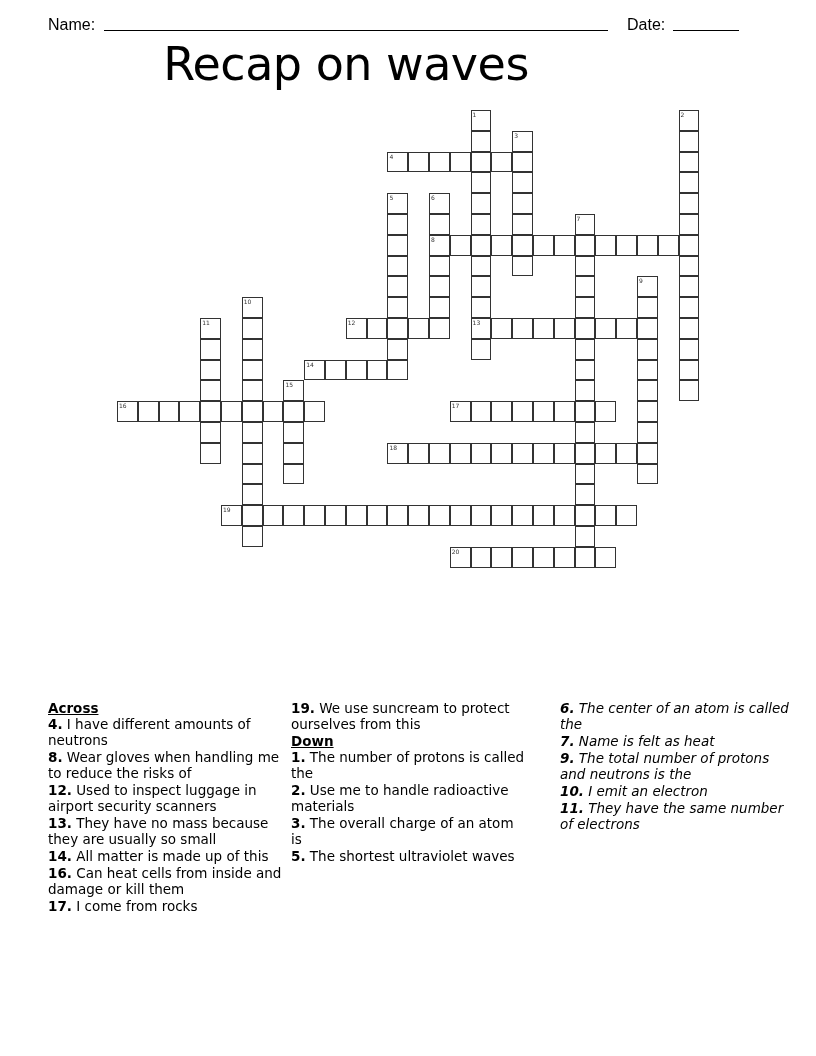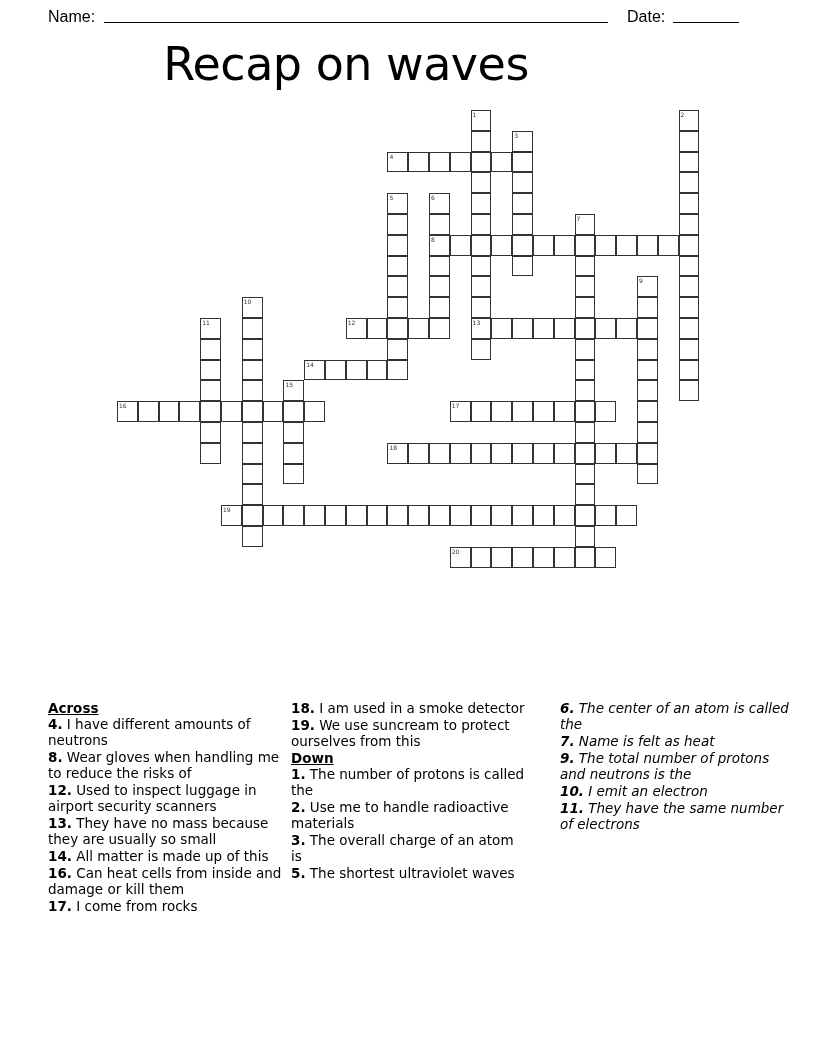--- a/index.html
+++ b/index.html
@@ -1,17 +1,17 @@
 <!DOCTYPE html>
 <html><head>
 <meta charset="utf-8">
 <style>
   html, body { margin: 0; padding: 0; background: #ffffff; }
   body { width: 816px; height: 1056px; position: relative; overflow: hidden; color: #000; }
-  .header { position: absolute; top: 8px; left: 48px; width: 700px; height: 20px;
+  .header { position: absolute; top: 16px; left: 48px; width: 700px; height: 20px;
             font-family: "Liberation Sans", sans-serif; font-size: 16px; line-height: 18px; }
   .header .name-label { position: absolute; left: 0; top: 0; }
   .header .name-line { position: absolute; left: 56px; top: 0; width: 504px; border-bottom: 1px solid #000; height: 14px; }
   .header .date-label { position: absolute; left: 579px; top: 0; }
   .header .date-line { position: absolute; left: 625px; top: 0; width: 66px; border-bottom: 1px solid #000; height: 14px; }
   .title { position: absolute; top: 34px; left: 0; width: 692px; text-align: center;
            font-family: "DejaVu Sans", sans-serif; font-size: 46px; line-height: 60px; letter-spacing: -0.5px; }
   .grid { position: absolute; left: 117px; top: 110px; width: 600px; height: 480px; }
   .cell { position: absolute; width: 20.8px; height: 20.8px; box-sizing: border-box;
           border: 1px solid #333; background: #fff; cursor: text; }
@@ -261,21 +261,20 @@
     <div class="section-head">Across</div>
   <div class="clue"><span class="cnum">4.</span> <span>I have different amounts of neutrons</span></div>
       <div class="clue"><span class="cnum">8.</span> <span>Wear gloves when handling me to reduce the risks of</span></div>
       <div class="clue"><span class="cnum">12.</span> <span>Used to inspect luggage in airport security scanners</span></div>
       <div class="clue"><span class="cnum">13.</span> <span>They have no mass because they are usually so small</span></div>
       <div class="clue"><span class="cnum">14.</span> <span>All matter is made up of this</span></div>
       <div class="clue"><span class="cnum">16.</span> <span>Can heat cells from inside and damage or kill them</span></div>
       <div class="clue"><span class="cnum">17.</span> <span>I come from rocks</span></div>
     </div>
   <div class="col col2" id="col2">
-      <div class="clue"><span class="cnum">18.</span> <span>I am used in a smoke detector</span></div>
       <div class="clue"><span class="cnum">19.</span> <span>We use suncream to protect ourselves from this</span></div>
       <div class="section-head">Down</div>
       <div class="clue"><span class="cnum">1.</span> <span>The number of protons is called the</span></div>
       <div class="clue"><span class="cnum">2.</span> <span>Use me to handle radioactive materials</span></div>
       <div class="clue"><span class="cnum">3.</span> <span>The overall charge of an atom is</span></div>
       <div class="clue"><span class="cnum">5.</span> <span>The shortest ultraviolet waves</span></div>
     </div>
   <div class="col col3" id="col3">
       <div class="clue"><span class="cnum">6.</span> <span>The center of an atom is called the</span></div>
       <div class="clue"><span class="cnum">7.</span> <span>Name is felt as heat</span></div>

